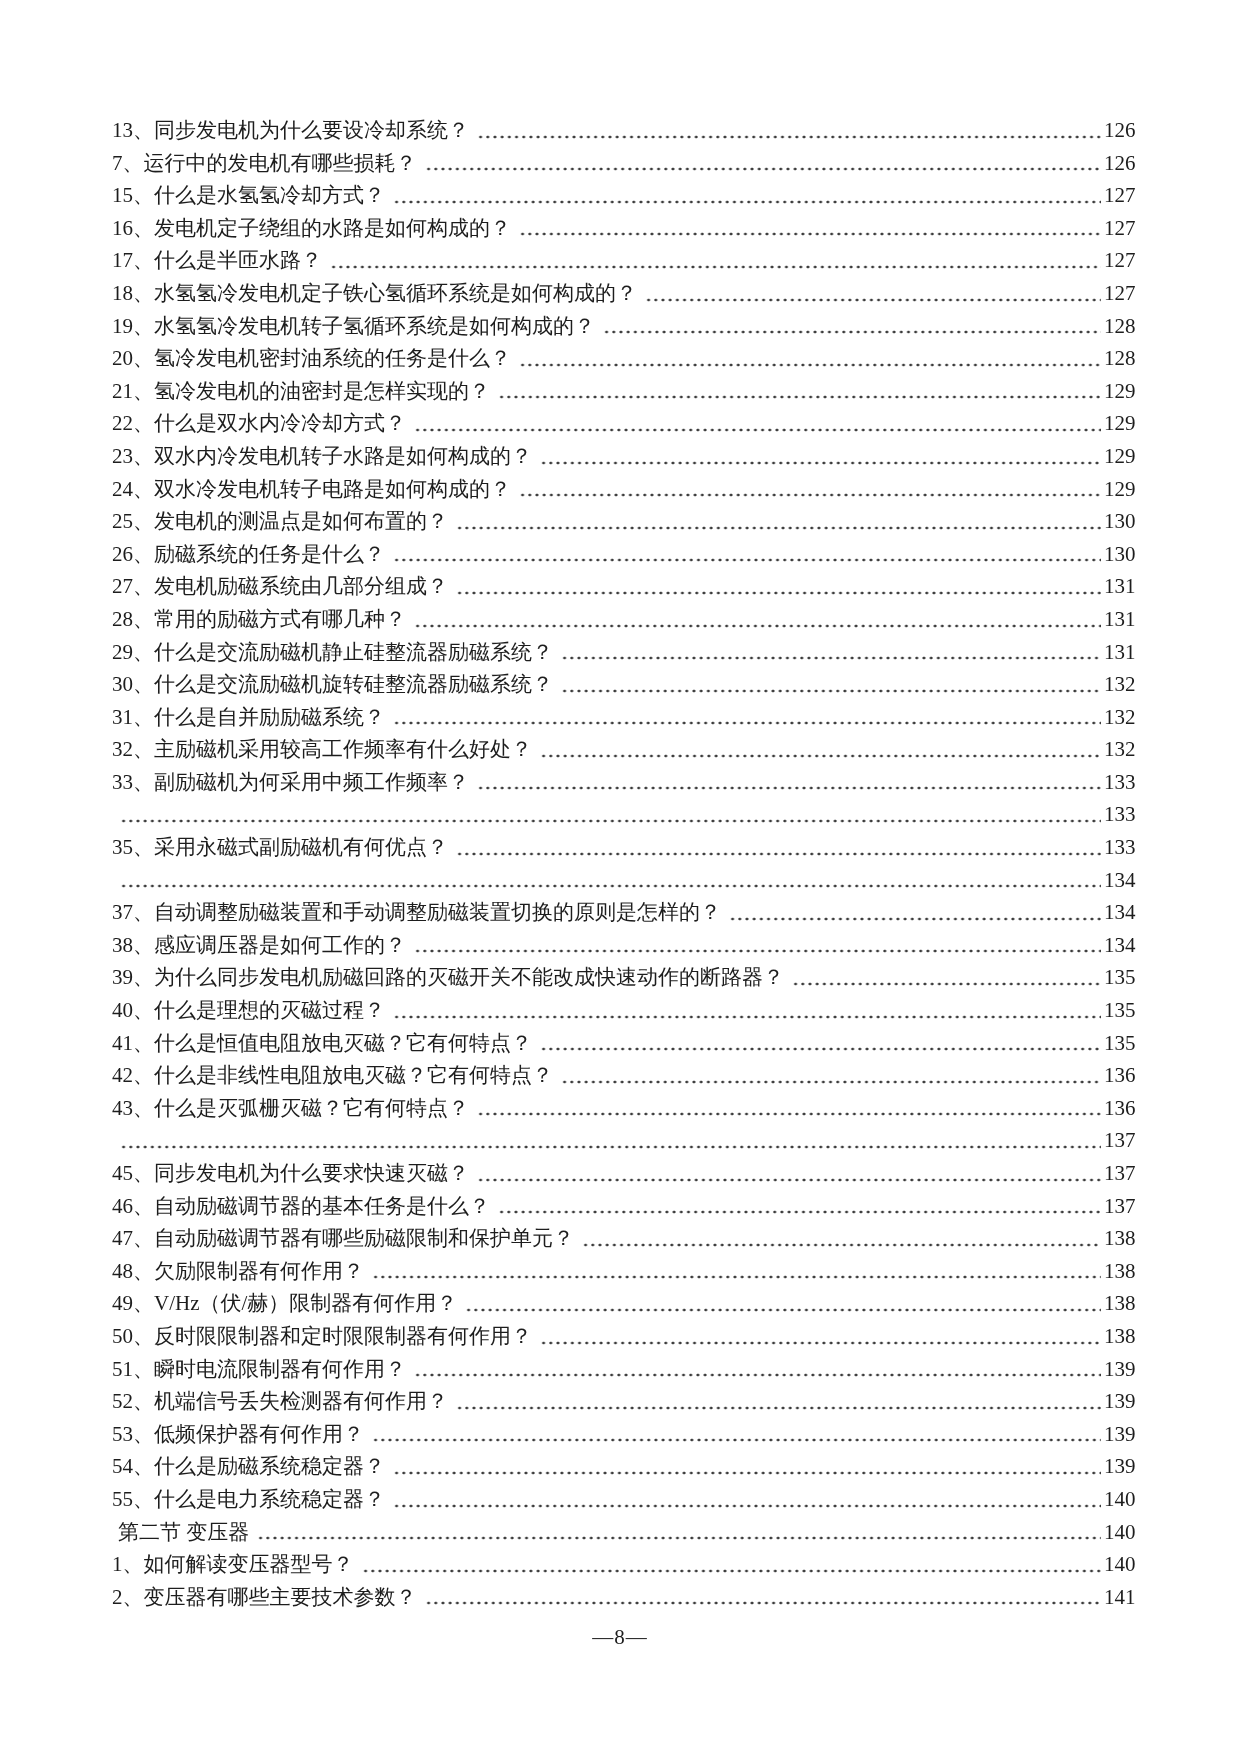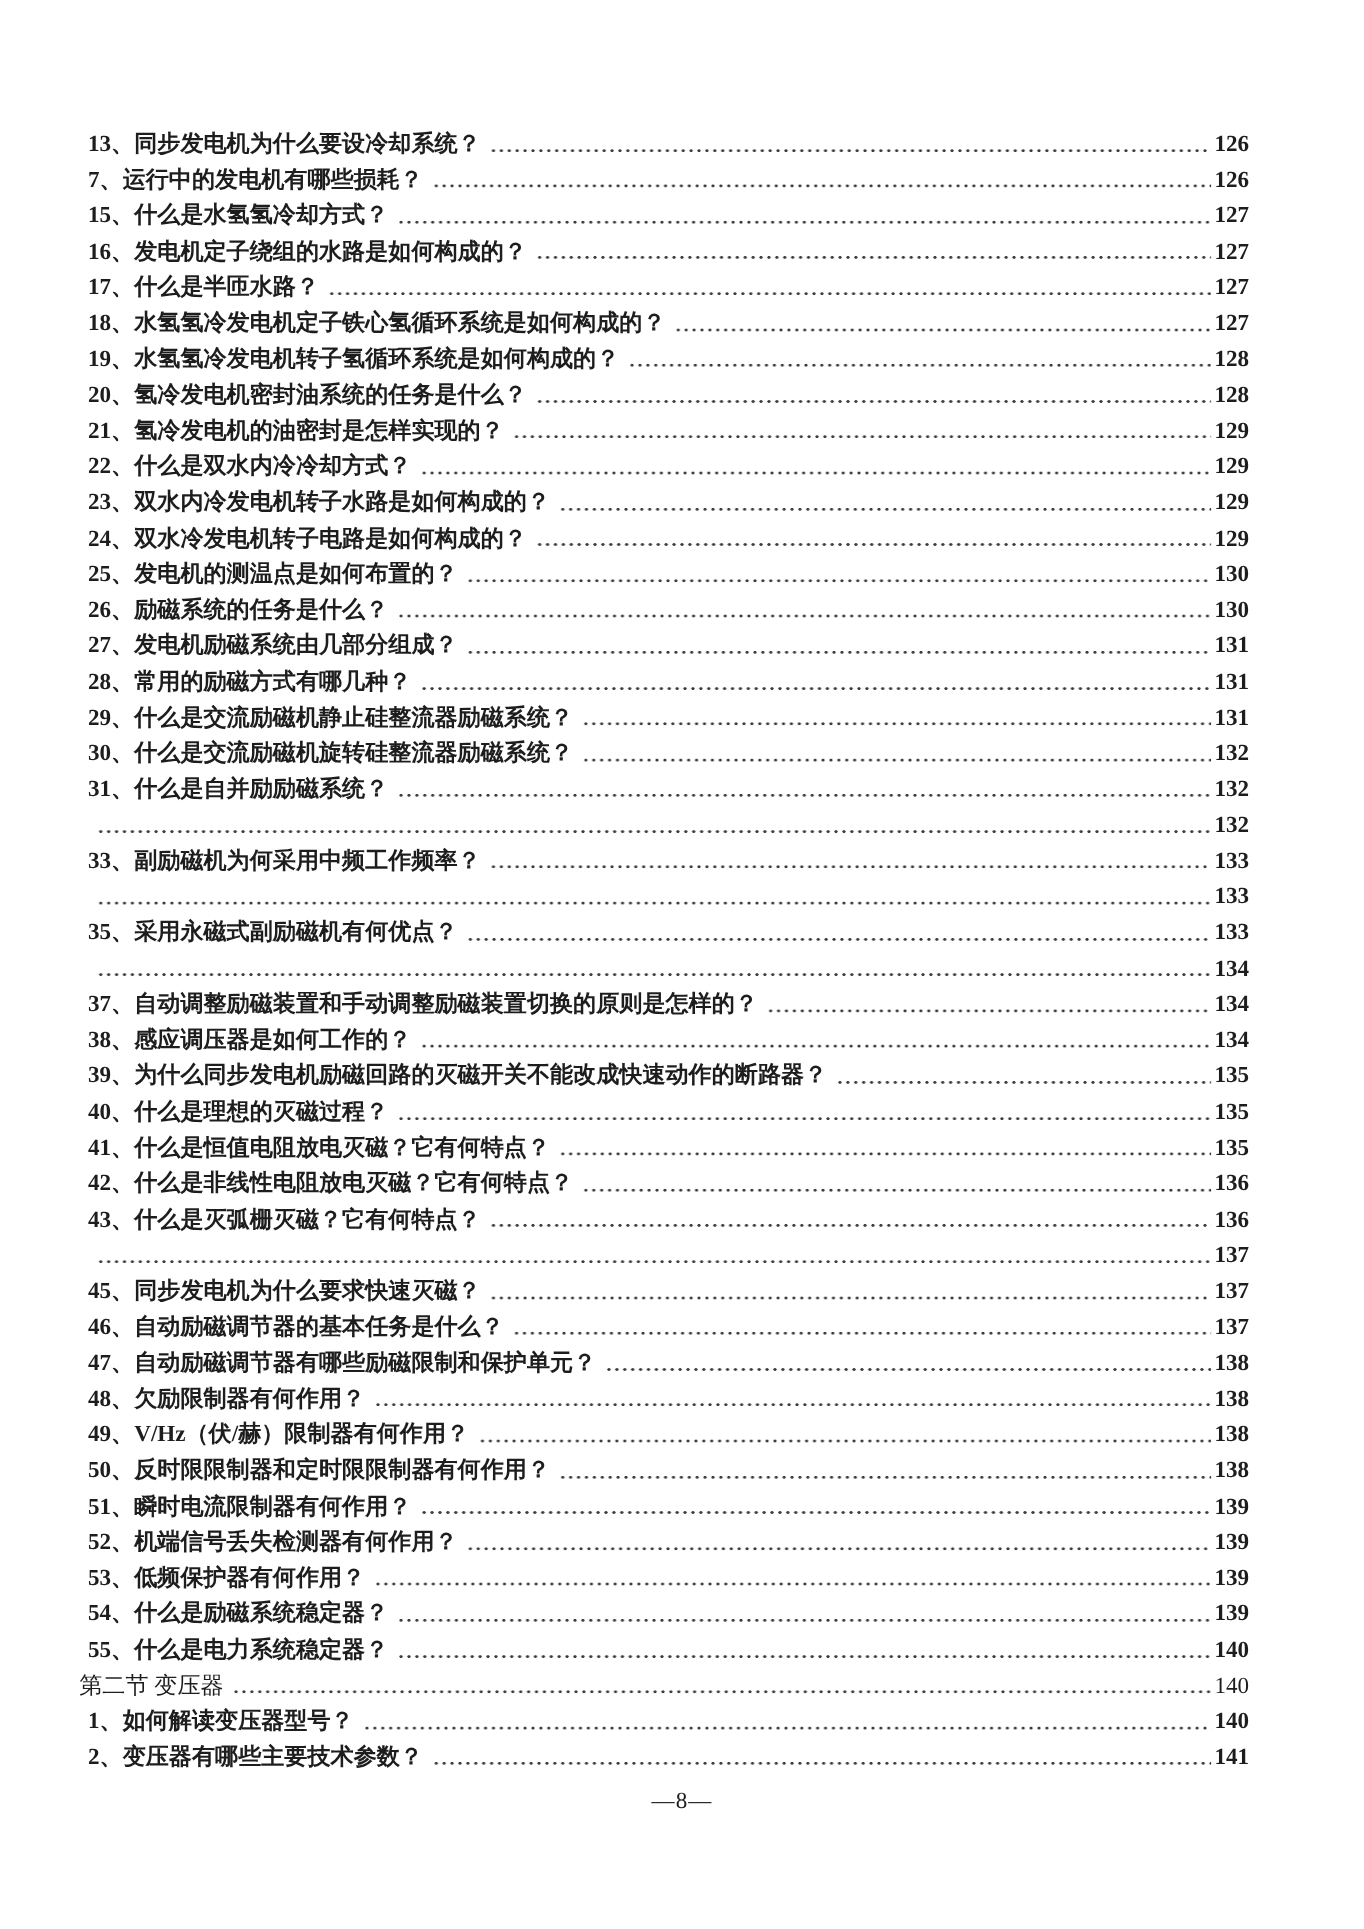--- a/index.html
+++ b/index.html
@@ -20,22 +20,22 @@
     right: 100px;
   }
   .toc-row {
     display: flex;
     align-items: stretch;
     height: 32.6px;
     line-height: 32.6px;
     font-size: 21px;
     white-space: nowrap;
   }
-  .toc-row.lvl-item { padding-left: 80px; font-weight: bold; }
-  .toc-row.lvl-section { padding-left: 72px; }
+  .toc-row.lvl-item { padding-left: 112px; }
+  .toc-row.lvl-section { padding-left: 118px; }
   .toc-label { white-space: nowrap; }
   .leader {
     flex: 1 1 auto;
     min-width: 12px;
     margin: 0 3px 0 8px;
     background-image: radial-gradient(circle, #3b3b3b 1.25px, rgba(0,0,0,0) 1.65px);
     background-size: 7.2px 4px;
     background-repeat: repeat-x;
     background-position: left 0 bottom 8px;
   }
@@ -148,20 +148,21 @@
         <span class="toc-label">30、什么是交流励磁机旋转硅整流器励磁系统？</span>
         <span class="leader"></span>
         <span class="toc-page">132</span>
       </div>
       <div class="toc-row lvl-item">
         <span class="toc-label">31、什么是自并励励磁系统？</span>
         <span class="leader"></span>
         <span class="toc-page">132</span>
       </div>
       <div class="toc-row lvl-item">
+        <span class="toc-label">32、主励磁机采用较高工作频率有什么好处？</span>
         <span class="leader"></span>
         <span class="toc-page">132</span>
       </div>
       <div class="toc-row lvl-item">
         <span class="toc-label">33、副励磁机为何采用中频工作频率？</span>
         <span class="leader"></span>
         <span class="toc-page">133</span>
       </div>
       <div class="toc-row lvl-item">
         <span class="leader"></span>

